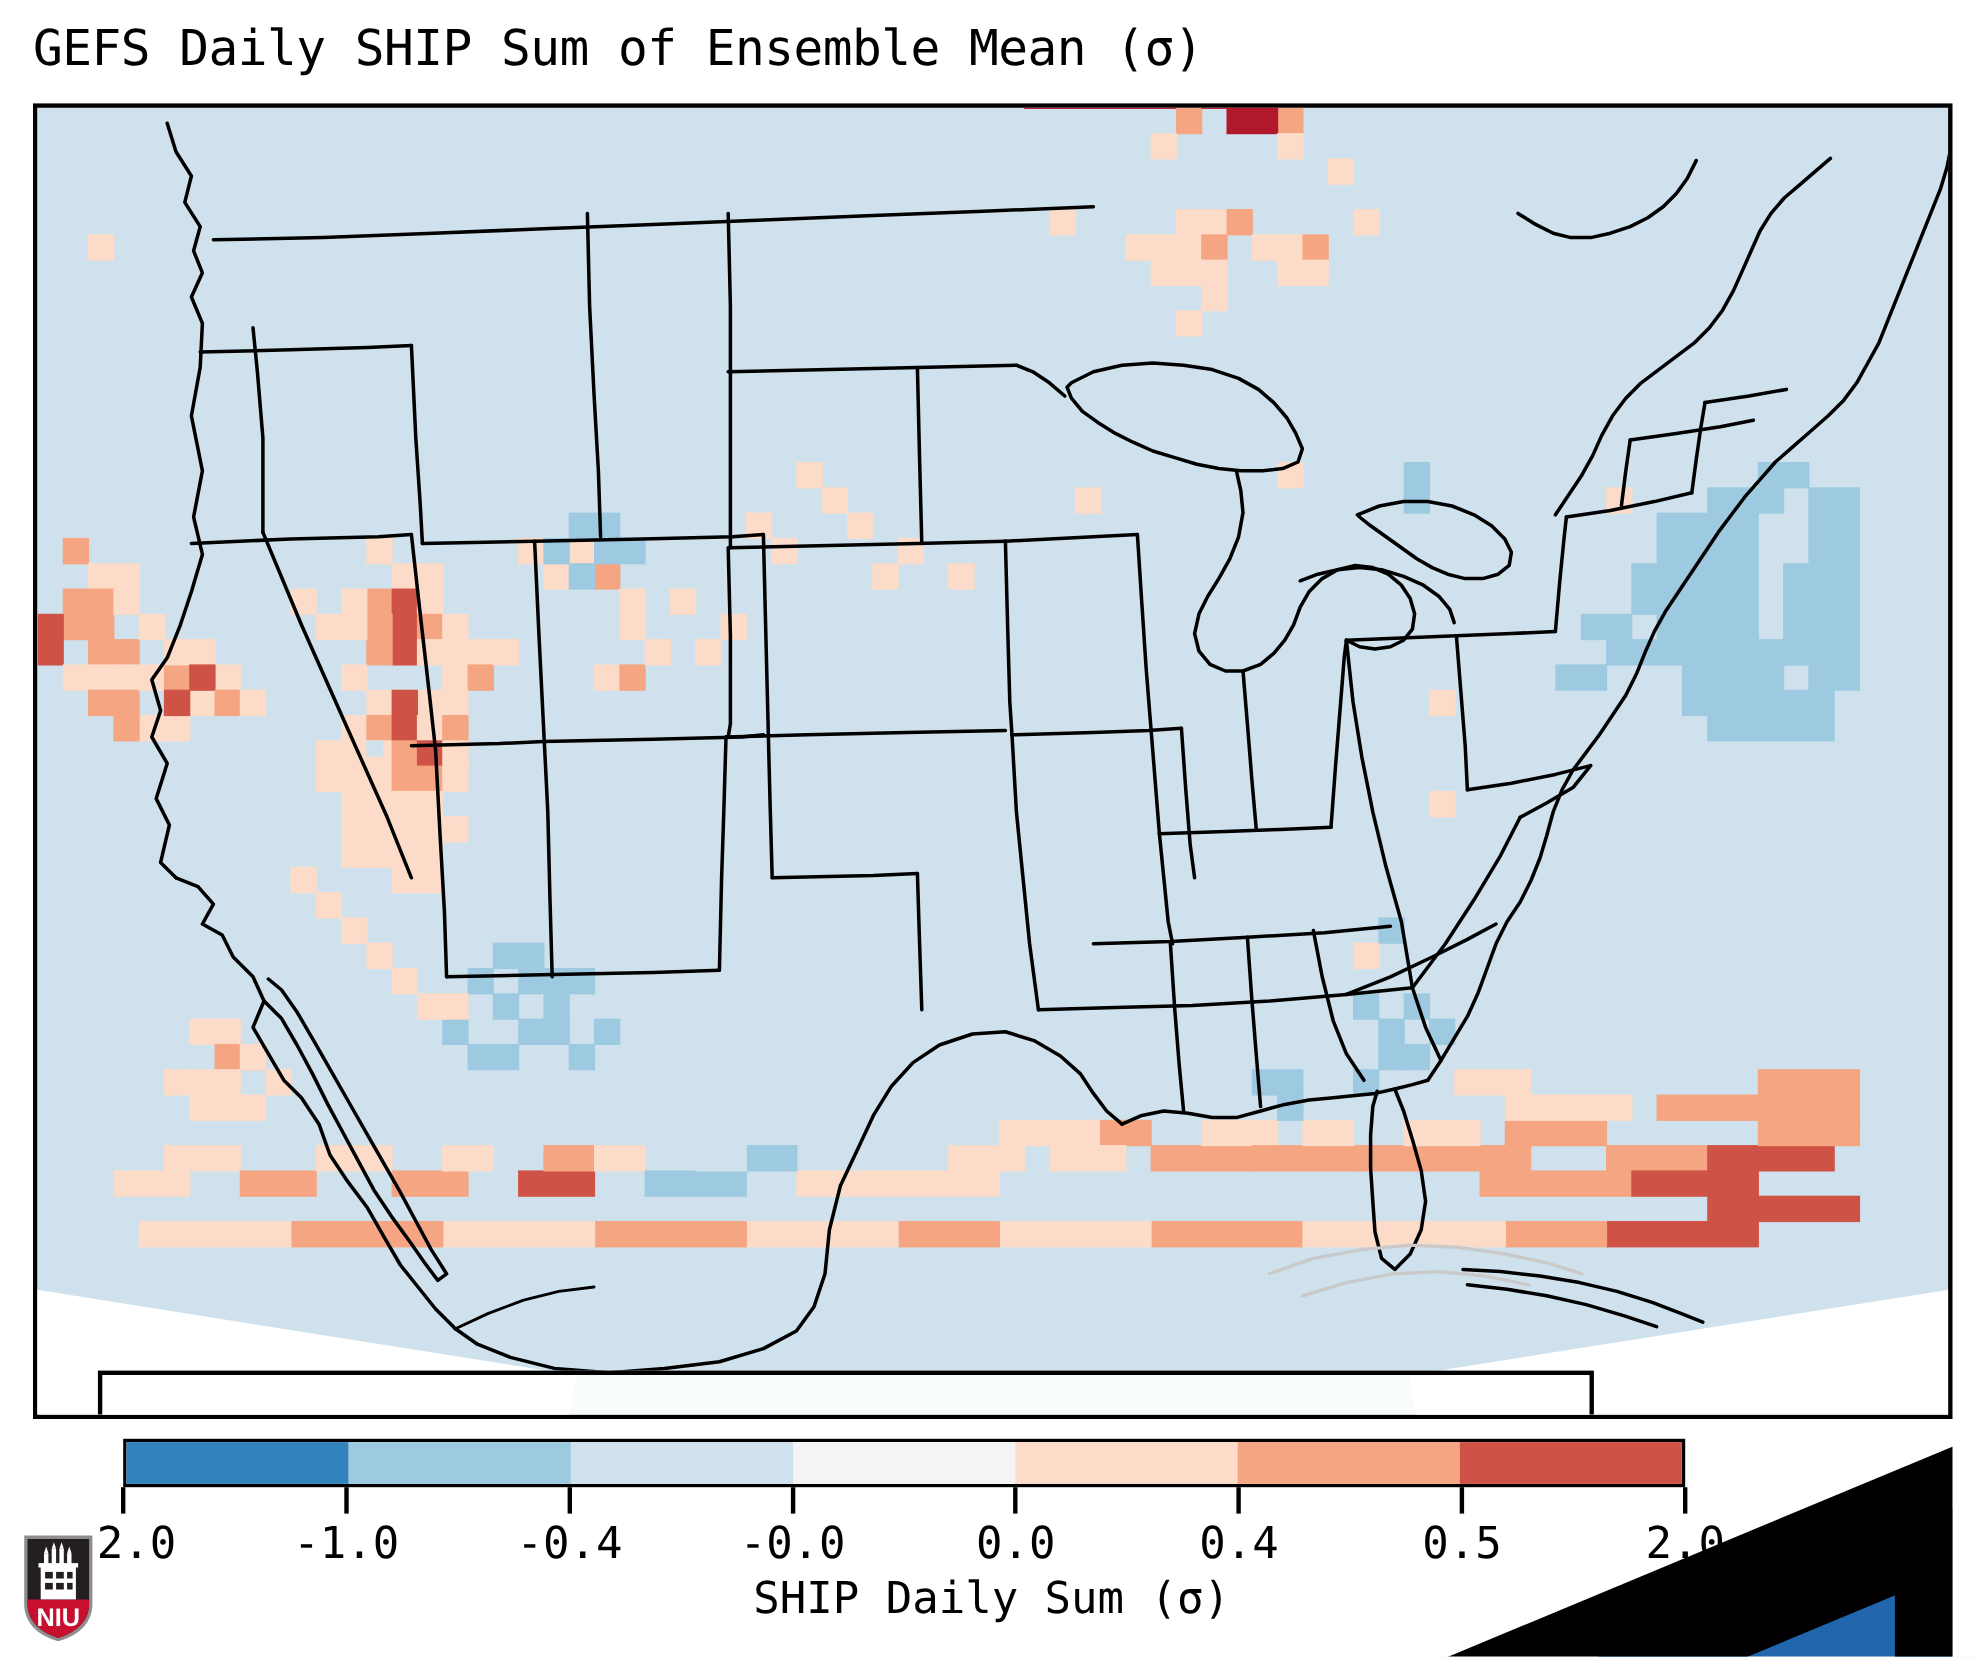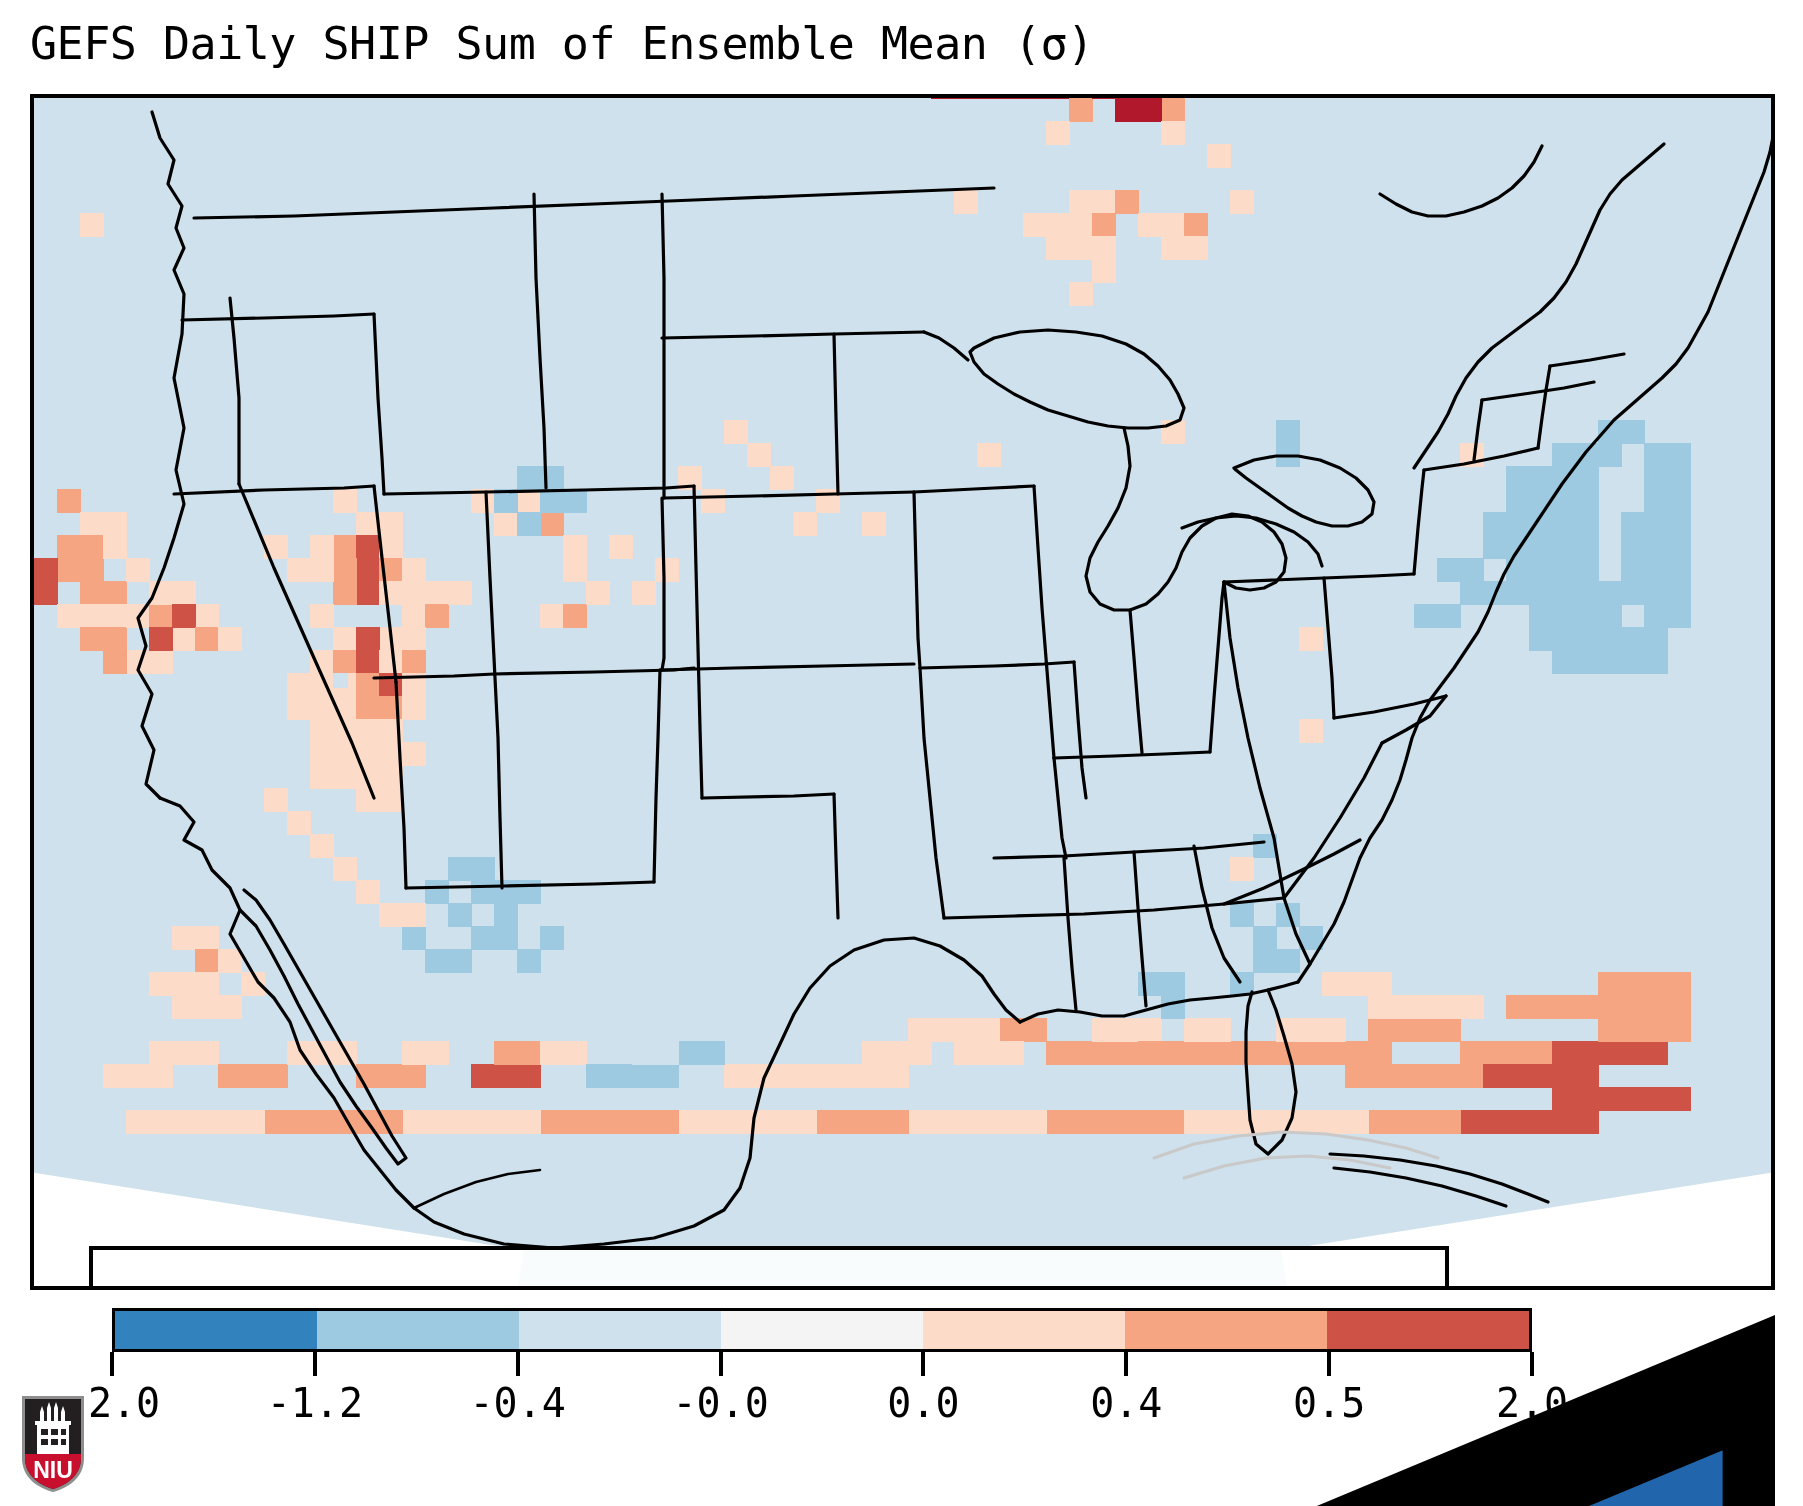--- a/index.html
+++ b/index.html
@@ -482,30 +482,31 @@
         <div class="tk" style="left: 282.857px;"></div>
         <div class="tk" style="left: 485.714px;"></div>
         <div class="tk" style="left: 688.571px;"></div>
         <div class="tk" style="left: 891.429px;"></div>
         <div class="tk" style="left: 1094.29px;"></div>
         <div class="tk" style="left: 1297.14px;"></div>
         <div class="tk" style="left: 1500px;"></div>
       </div>
     <div id="cblabels">
         <div class="lb" style="left: 82px;">-2.0</div>
-        <div class="lb" style="left: 284.857px;">-1.2</div>
+        <div class="lb" style="left: 284.857px;">-1.0</div>
         <div class="lb" style="left: 487.714px;">-0.4</div>
         <div class="lb" style="left: 690.571px;">-0.0</div>
         <div class="lb" style="left: 893.429px;">0.0</div>
         <div class="lb" style="left: 1096.29px;">0.4</div>
         <div class="lb" style="left: 1299.14px;">0.5</div>
         <div class="lb" style="left: 1502px;">2.0</div>
       </div>
   </div>
 
+  <div id="cbxlabel">SHIP Daily Sum (σ)</div>
 
   <svg id="logo" viewBox="0 0 74 104">
     <path d="M6,4 H68 V66 C68,86 52,96 37,100 C22,96 6,86 6,66 Z" fill="#8e8e8e"></path>
     <path d="M9,7 H65 V66 C65,84 50,93 37,97 C24,93 9,84 9,66 Z" fill="#231f20"></path>
     <path d="M9,62 H65 V66 C65,84 50,93 37,97 C24,93 9,84 9,66 Z" fill="#c8102e"></path>
     <g fill="#ffffff">
       <rect x="21" y="32" width="32" height="30"></rect>
       <rect x="24" y="20" width="4" height="13"></rect>
       <rect x="31" y="16" width="4" height="17"></rect>
       <rect x="38" y="16" width="4" height="17"></rect>

